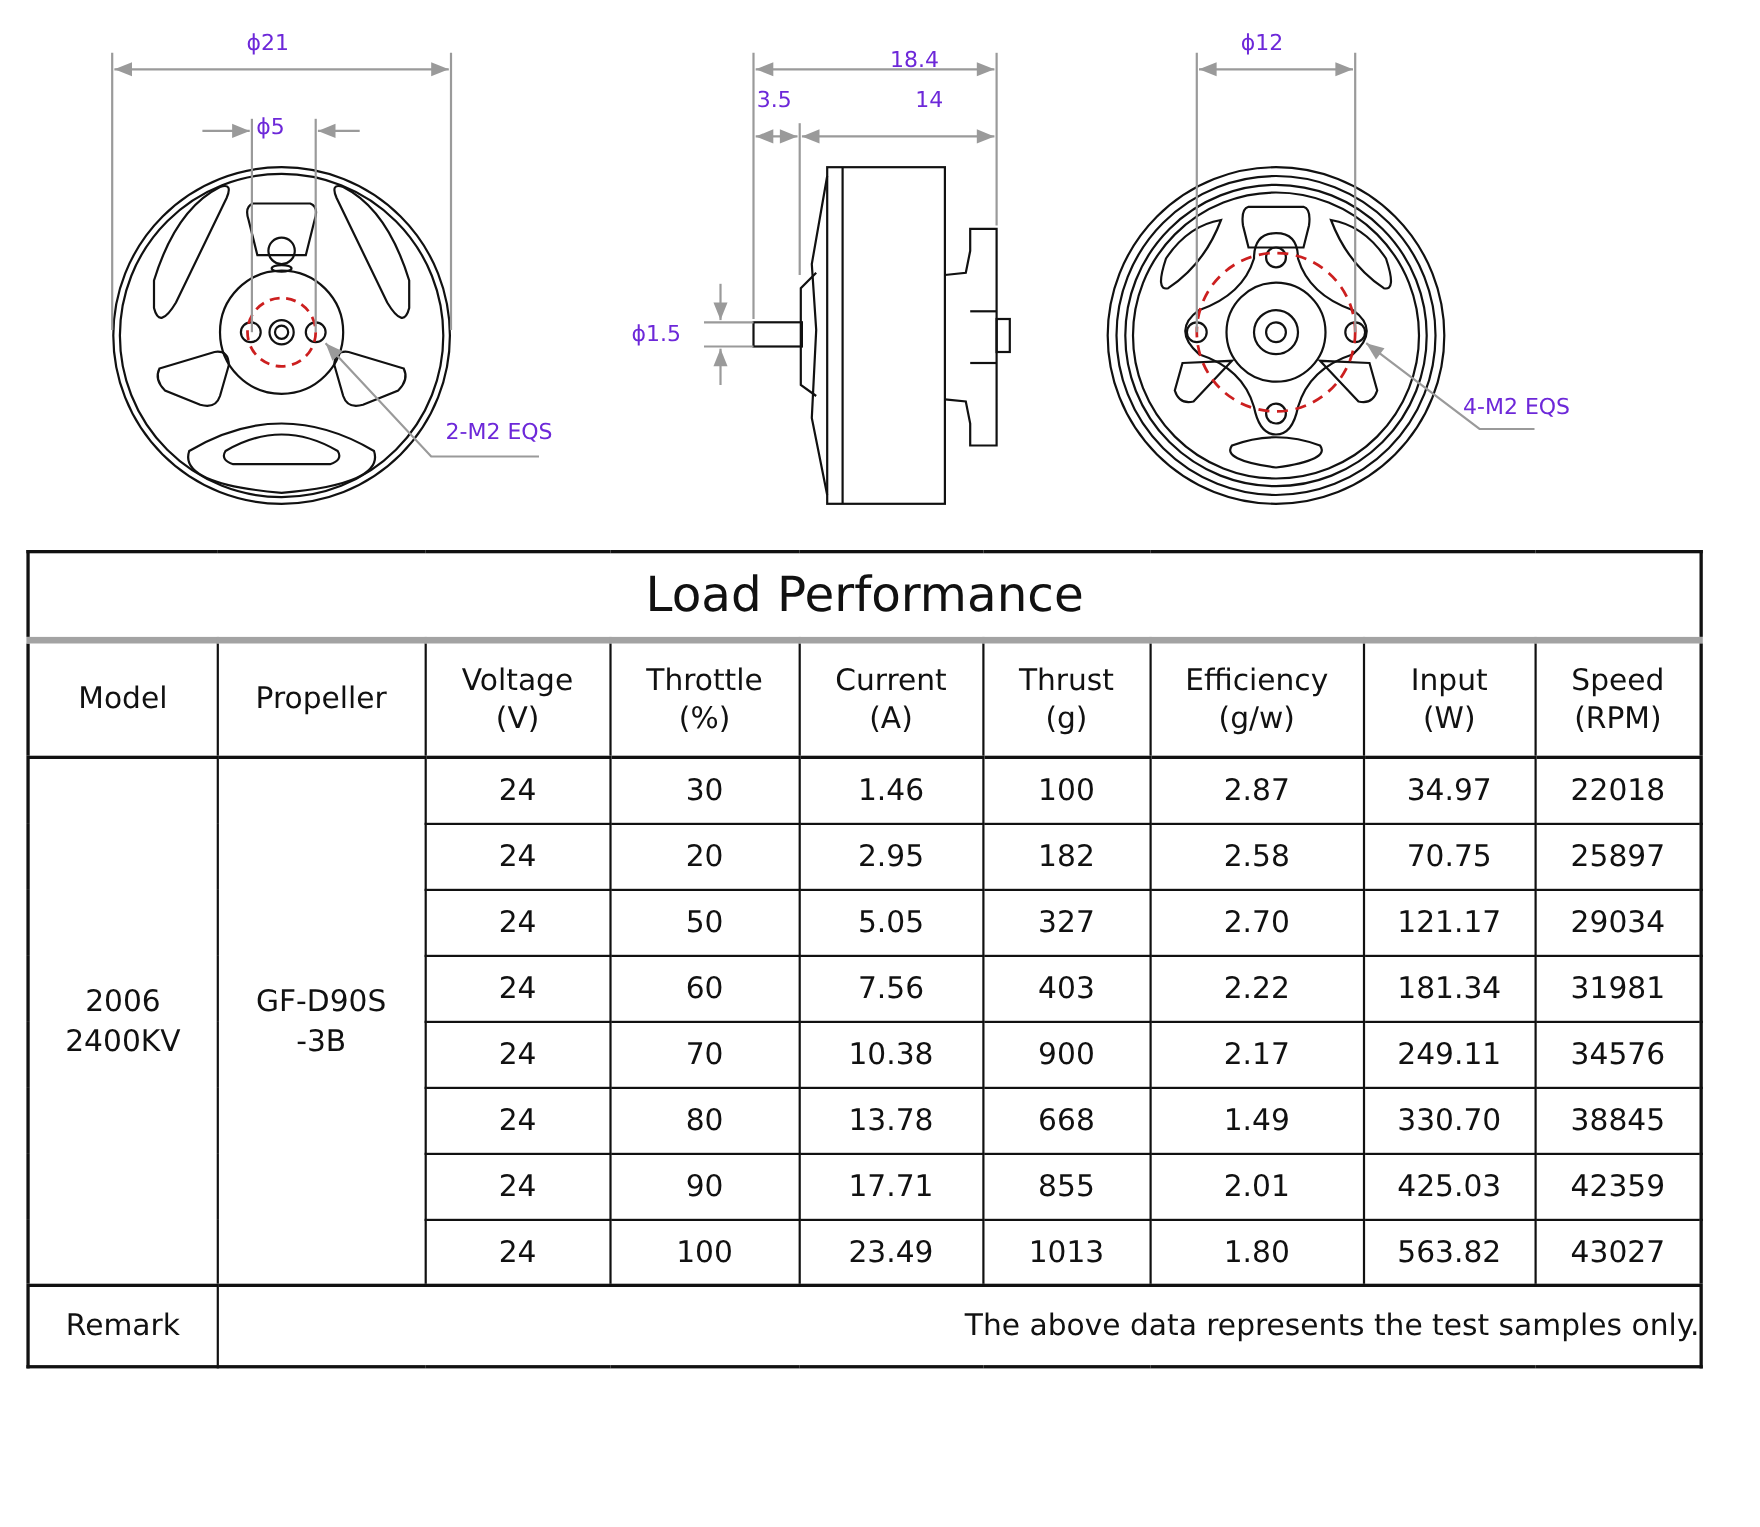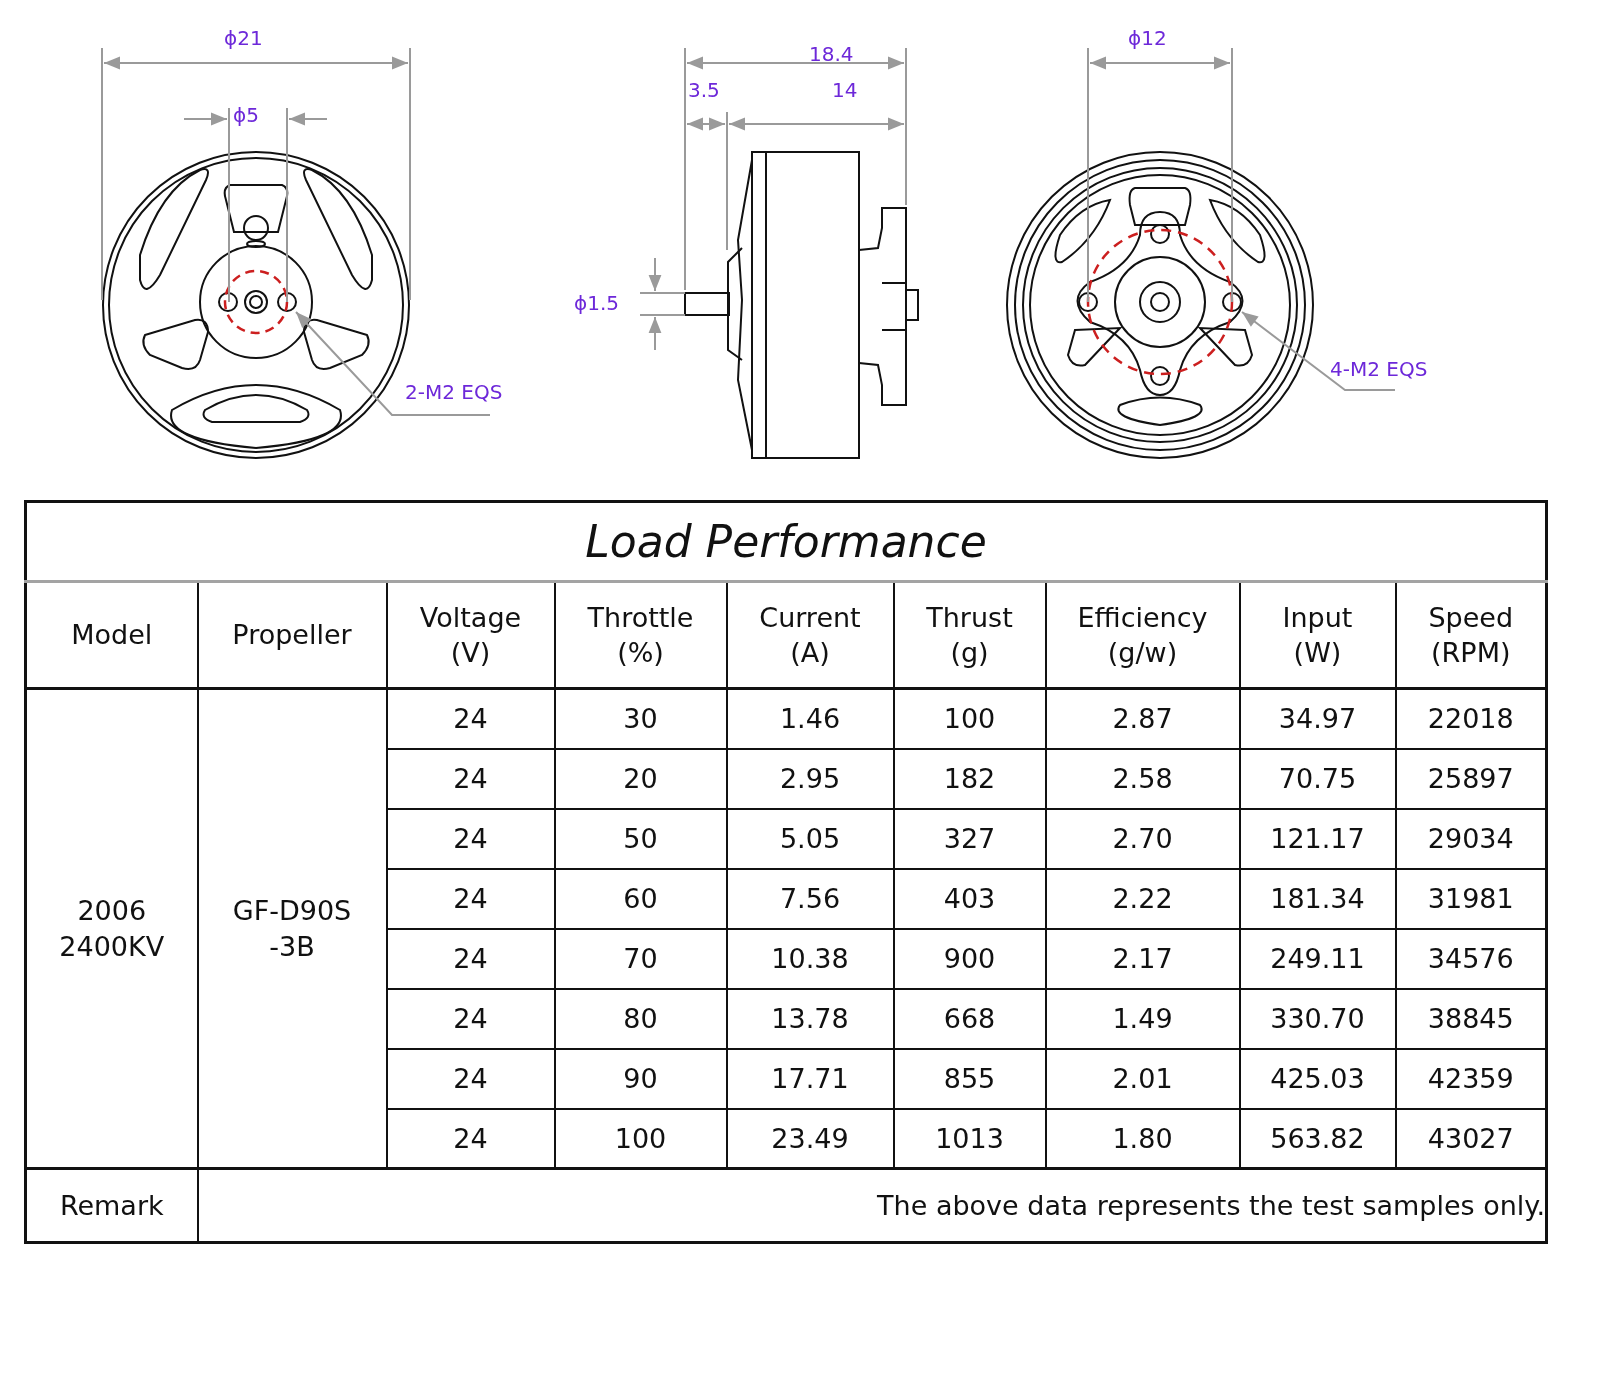--- a/index.html
+++ b/index.html
@@ -12,21 +12,21 @@
 
   .perf-table {
     position: absolute; left: 24px; top: 500px; width: 1521px;
     border-collapse: collapse; table-layout: fixed;
     border: 3px solid #111;
   }
   .perf-table td, .perf-table th {
     border: 2px solid #111; text-align: center; vertical-align: middle;
     font-weight: normal; font-size: 27px; color: #111; line-height: 1.3;
   }
-  .perf-table .title-cell { height: 80px; font-size: 44px; border-bottom: 3px solid #a3a3a3; font-style: italic; }
+  .perf-table .title-cell { height: 80px; font-size: 44px; border-bottom: 6px solid #a3a3a3; }
   .perf-table .head-row th { height: 107px; font-size: 27px; border-bottom: 3px solid #111; }
   .perf-table .data-row td { height: 60px; }
   .perf-table .remark-row td { height: 74px; border-top: 3px solid #111; margin-top: 16px; }
   .perf-table .remark-text { text-align: right; padding-left: 32px; }
   .hl { display: block; }
 </style>
 </head>
 <body>
 
 <div class="drawings">

